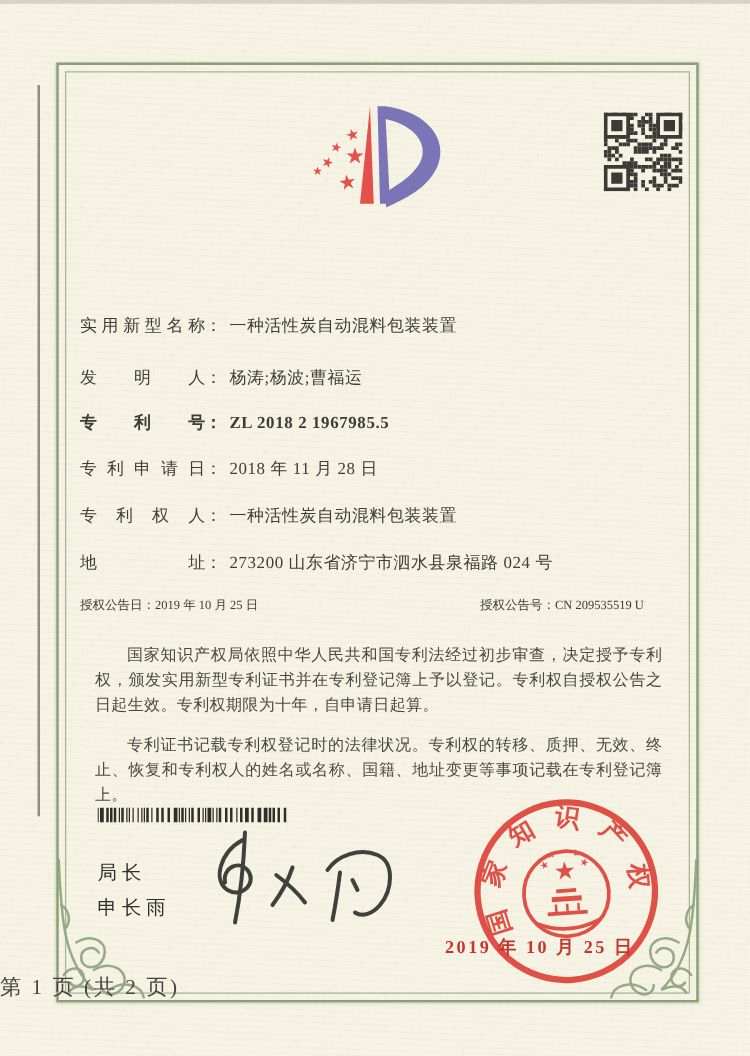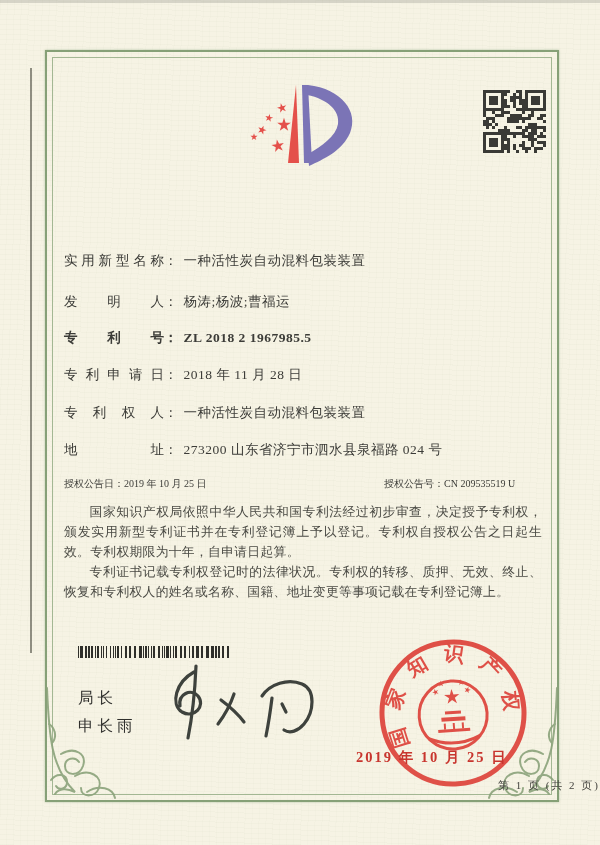--- a/index.html
+++ b/index.html
@@ -33,31 +33,31 @@
   .fields{position:absolute;left:64px;top:0;width:480px;font-size:13.5px;color:#3c3c38;}
   .frow{position:absolute;left:0;white-space:nowrap;}
   .flabel{display:inline-block;width:100px;text-align:justify;text-align-last:justify;vertical-align:top;}
   .fcolon{display:inline-block;margin-right:6px;}
   .fvalue{letter-spacing:.5px;}
   .r0{top:252px;} .r1{top:293px;} .r2{top:329px;font-weight:bold;} .r3{top:366px;} .r4{top:404px;} .r5{top:441px;}
   .grant-row{position:absolute;left:64px;top:477px;width:480px;font-size:10px;white-space:nowrap;color:#3c3c38;}
   .grant-no{position:absolute;left:320px;top:0;}
 
   .paras{position:absolute;left:64px;top:502px;width:478px;font-size:12.8px;line-height:20px;color:#4a4a44;text-align:justify;}
-  .paras p{margin:0;text-indent:2em;letter-spacing:.3px;}
+  .paras p{margin:12px;text-indent:2em;letter-spacing:.3px;}
 
   .barcode{position:absolute;left:78px;top:646px;}
   .officer-title{position:absolute;left:78px;top:688px;font-size:15.5px;letter-spacing:4px;color:#2f2f2c;font-family:"Liberation Sans",sans-serif;}
   .officer-name{position:absolute;left:78px;top:716px;font-size:15.5px;letter-spacing:4px;color:#2f2f2c;font-family:"Liberation Sans",sans-serif;}
   .signature{position:absolute;left:158px;top:656px;}
 
   .seal{position:absolute;left:375px;top:635px;}
   .seal-date{position:absolute;left:356px;top:748px;font-size:14.5px;color:#c8352e;letter-spacing:2px;font-weight:bold;}
 
-  .page-num{position:absolute;left:0;top:778px;width:100%;text-align:right;font-size:11px;letter-spacing:2px;color:#454540;}
+  .page-num{position:absolute;left:0;top:778px;width:100%;text-align:left;font-size:17px;letter-spacing:2px;color:#454540;}
   .back-note{position:absolute;left:0;top:808px;width:100%;text-align:center;font-size:13.5px;font-style:italic;letter-spacing:3px;color:#4f4f48;}
 </style>
 </head>
 <body>
 
 <div class="page">
 
   <div class="scan-top"></div>
   <div class="scan-edge"></div>
 

